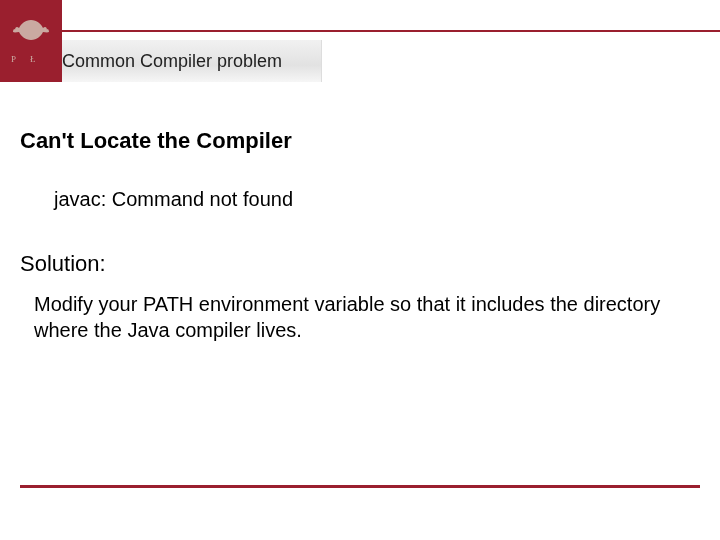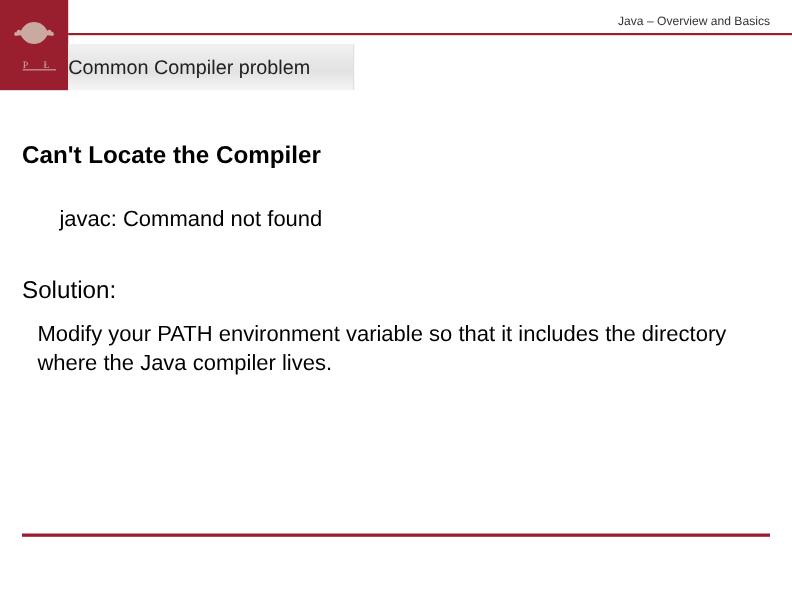--- a/index.html
+++ b/index.html
@@ -4,21 +4,21 @@
   <style>
     * { margin: 0; padding: 0; box-sizing: border-box; }
     html, body { width: 720px; height: 540px; font-family: Arial, Helvetica, sans-serif; background: #fff; overflow: hidden; }
     .page { width: 720px; height: 540px; position: relative; }
 
     
     .header { position: relative; width: 100%; height: 82px; }
     .logo-block { position: absolute; left: 0; top: 0; width: 62px; height: 82px; background: #9a1f2e; display: flex; align-items: center; justify-content: center; }
     .logo-inner { position: relative; width: 40px; height: 46px; }
     .logo-icon { display: block; }
-    .logo-letters { position: absolute; bottom: 0; left: 0; right: 0; text-align: right; font-size: 9px; letter-spacing: 6px; color: #caa9a1; font-family: Georgia, 'Times New Roman', serif; text-decoration: underline; }
+    .logo-letters { position: absolute; bottom: 0; left: 0; right: 0; text-align: left; font-size: 9px; letter-spacing: 6px; color: #caa9a1; font-family: Georgia, 'Times New Roman', serif; }
     .breadcrumb { position: absolute; top: 14px; right: 20px; font-size: 11px; color: #333; }
     .hr-top { position: absolute; top: 30px; left: 62px; right: 0; height: 2px; background: #9a1f2e; }
     .title-bar { position: absolute; top: 40px; left: 62px; right: 0; height: 42px; display: flex; align-items: center; }
     .title-bar-bg { position: absolute; top: 0; left: 0; width: 260px; height: 100%; background: linear-gradient(to bottom, #f1f1f1 0%, #e2e2e2 60%, #f6f6f6 100%); border-right: 1px solid #ddd; }
     .slide-title { position: relative; z-index: 1; font-size: 18px; color: #222; font-weight: normal; }
 
     
     .content { position: absolute; top: 110px; left: 20px; right: 24px; }
     .heading { font-size: 22px; font-weight: bold; color: #000; margin-top: 18px; margin-bottom: 34px; }
     .error-line { font-size: 20px; color: #000; margin-left: 34px; margin-bottom: 40px; }
@@ -35,21 +35,20 @@
 
   <div class="header">
     <div class="logo-block">
       <div class="logo-inner">
         <svg class="logo-icon" width="40" height="30" viewBox="0 0 40 30">
           <path d="M20 2 C14 2 10 6 8 10 C6 8 4 9 4 12 C4 10 2 11 2 14 C4 15 6 14 8 14 C10 18 14 22 20 22 C26 22 30 18 32 14 C34 14 36 15 38 14 C38 11 36 10 36 12 C36 9 34 8 32 10 C30 6 26 2 20 2 Z" fill="#caa9a1"></path>
         </svg>
         <div class="logo-letters">P   Ł</div>
       </div>
     </div>
-    <div class="breadcrumb">Java – Overview and Basics</div>
     <div class="hr-top"></div>
     <div class="title-bar">
       <div class="title-bar-bg"></div>
       <div class="slide-title">Common Compiler problem</div>
     </div>
   </div>
 
   <div class="content">
     <div class="heading">Can't Locate the Compiler</div>
     <div class="error-line">javac: Command not found</div>

